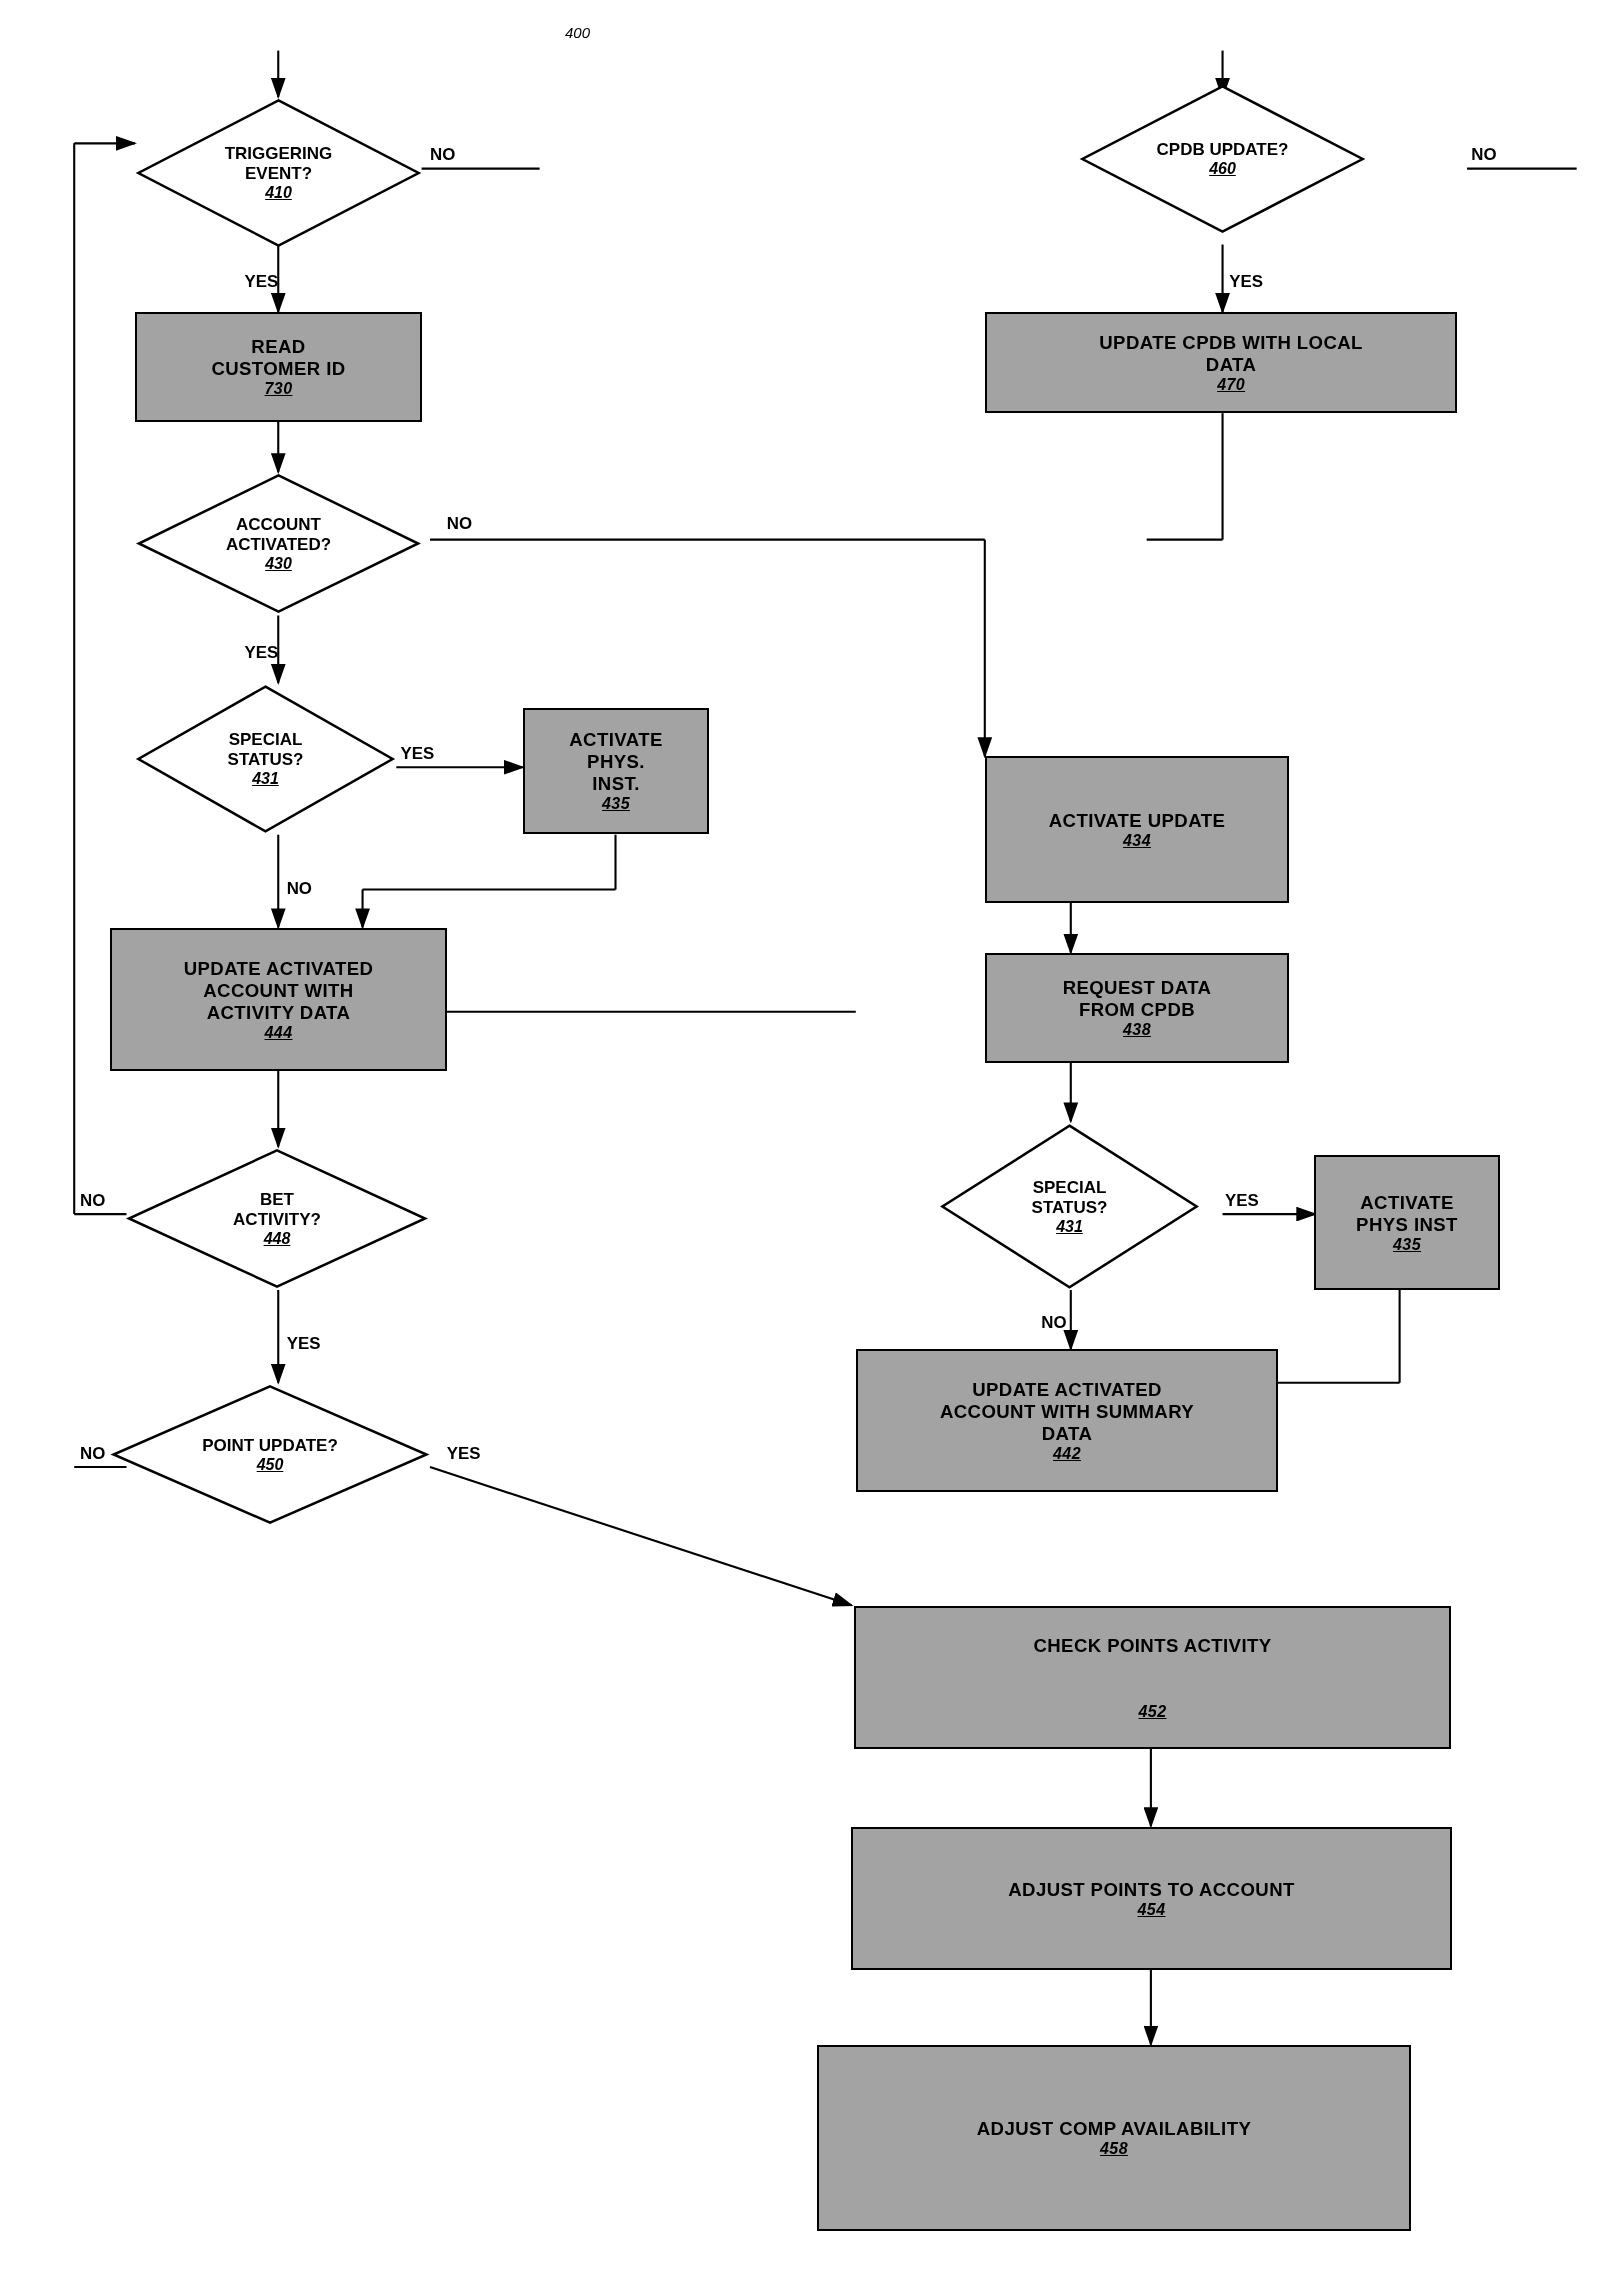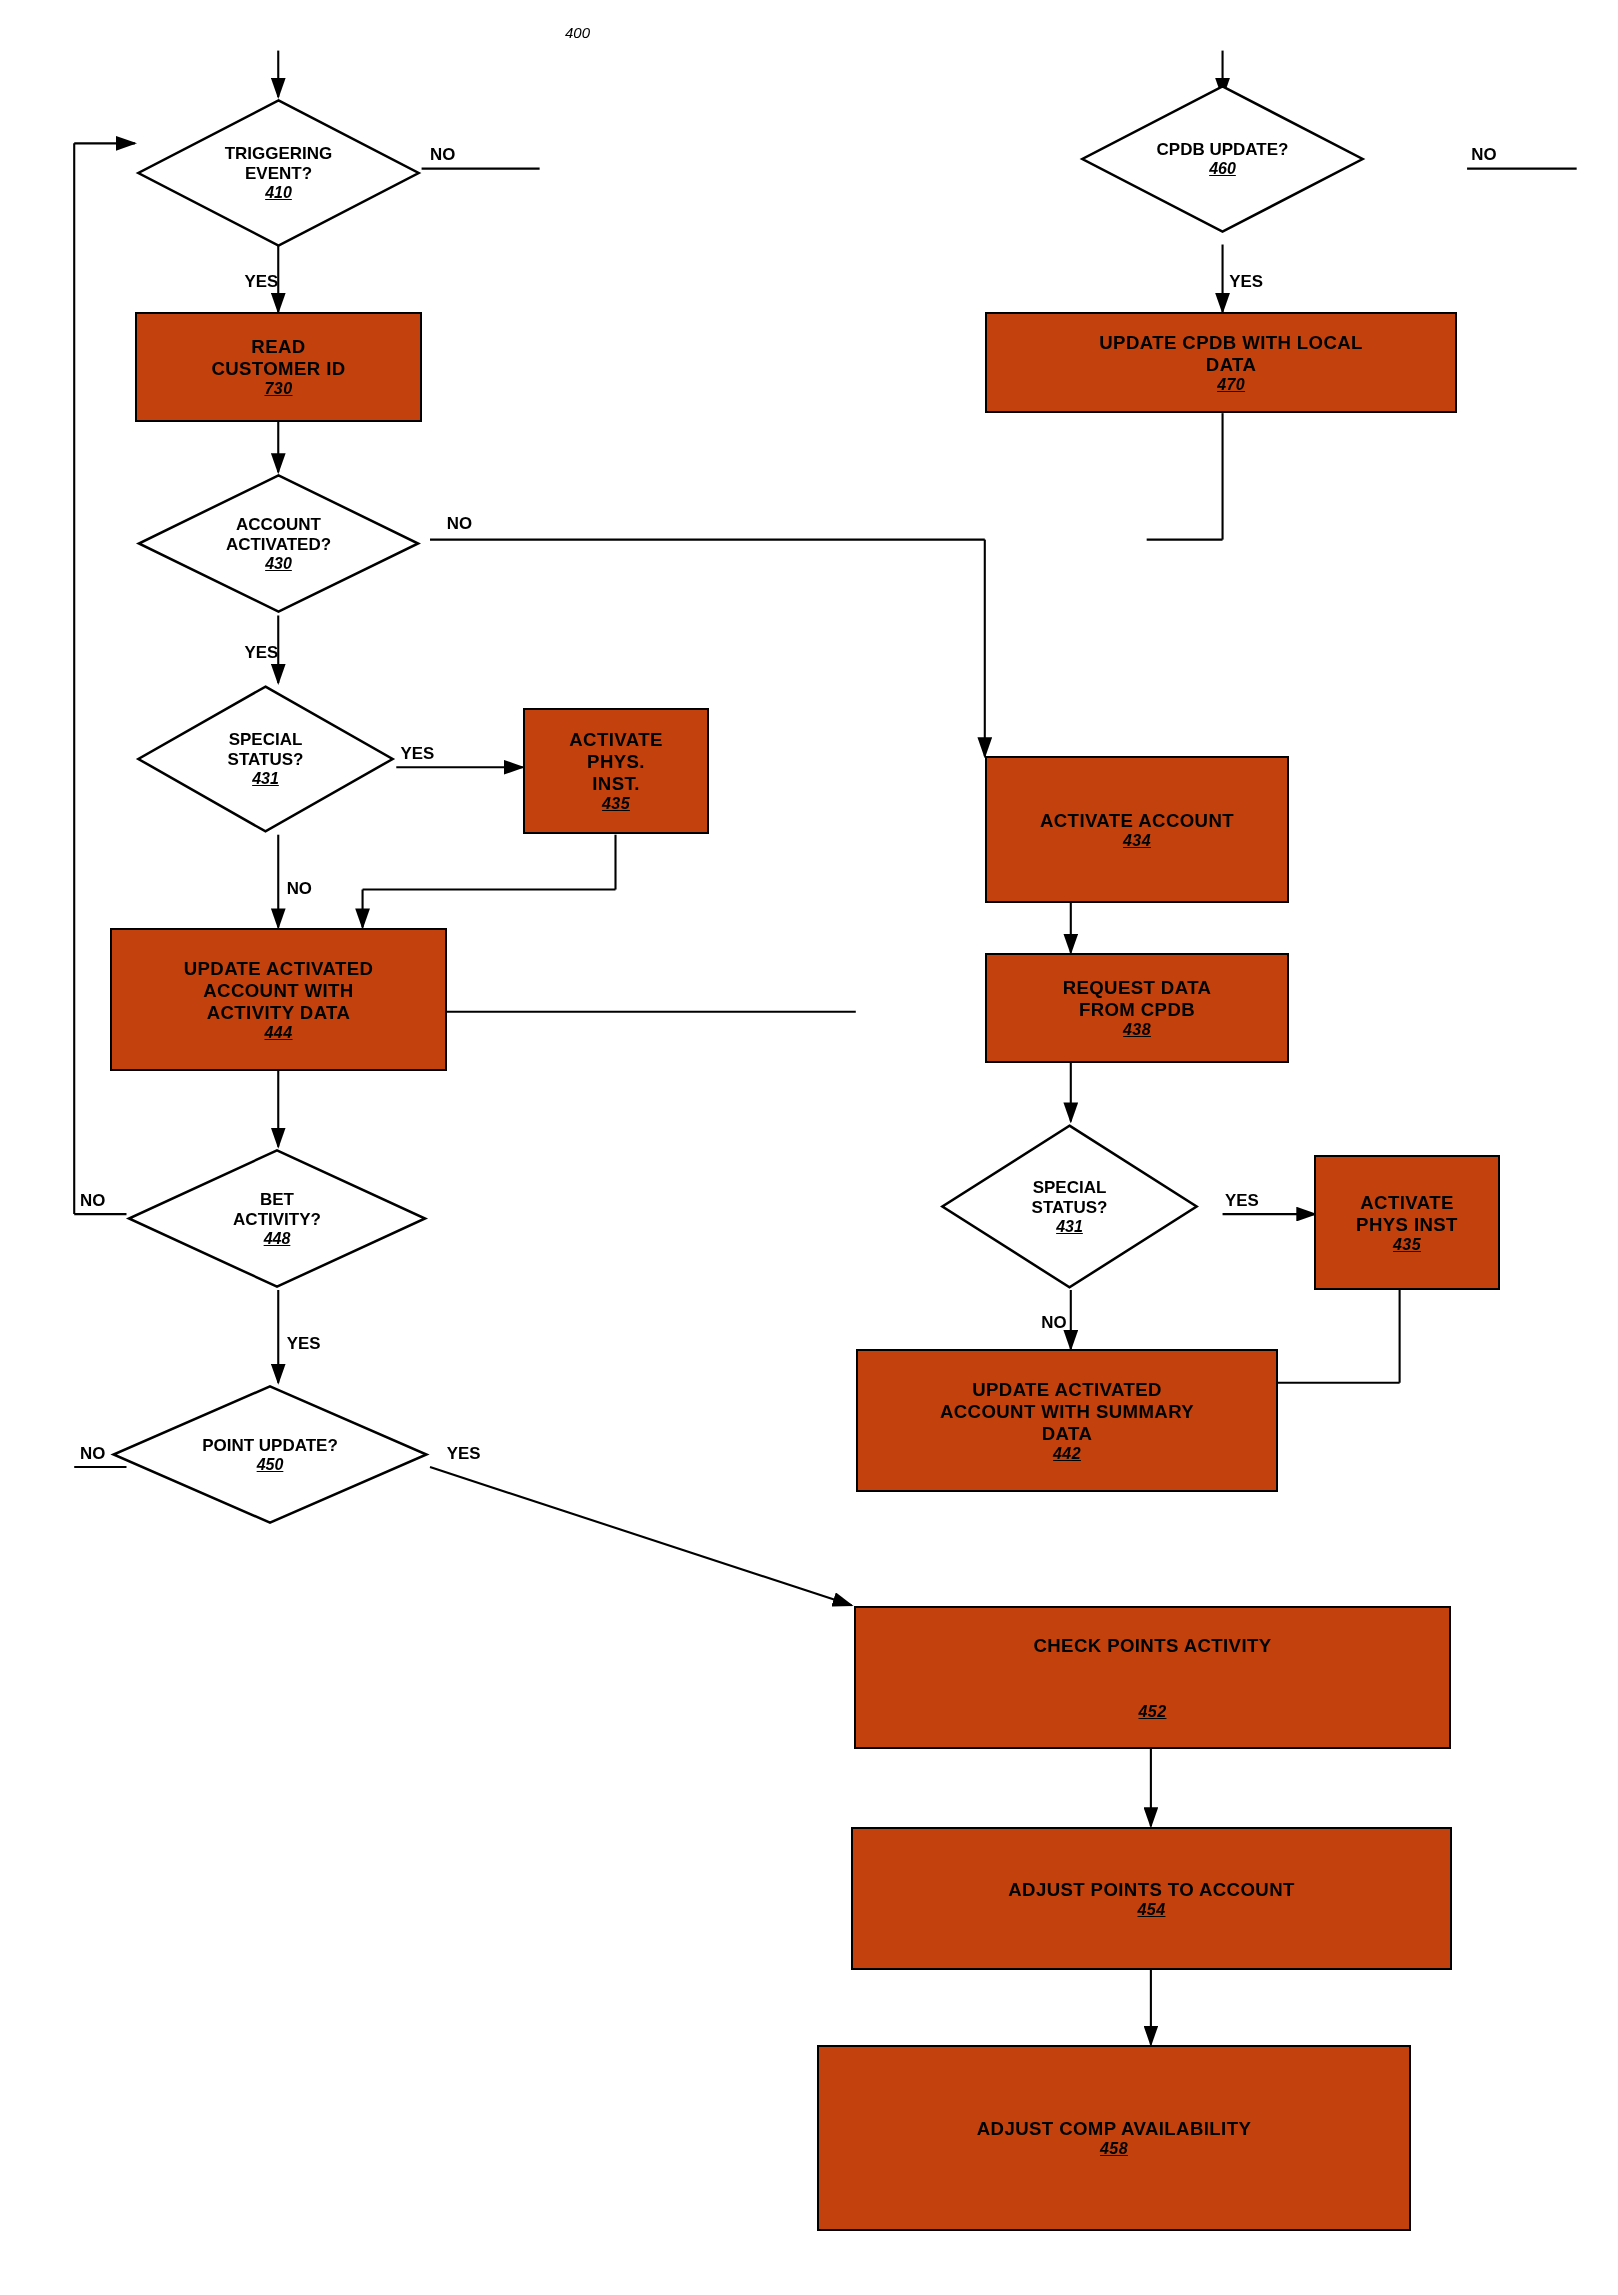--- a/index.html
+++ b/index.html
@@ -20,21 +20,21 @@
     .node {
       position: absolute;
       display: flex;
       flex-direction: column;
       align-items: center;
       justify-content: center;
       text-align: center;
     }
     .rect-node {
       border: 2.1px solid #000;
-      background: #c2410c;
+      background: #a3a3a3;
       font-size: 18.6px;
       font-weight: bold;
       letter-spacing: 0.4px;
       padding: 8.4px 11.8px;
     }
     .diamond-wrapper {
       position: absolute;
       display: flex;
       align-items: center;
       justify-content: center;
@@ -252,21 +252,21 @@
       </div>
     </div>
   </div>
 
   <div class="node rect-node" style="left:985px; top:312px; width:472px; height:101px;padding-left:32px;">
     <span>UPDATE CPDB WITH LOCAL<br>DATA</span>
     <span class="ref-num">470</span>
   </div>
 
   <div class="node rect-node" style="left:985px; top:756px; width:304px; height:147px;">
-    <span>ACTIVATE ACCOUNT</span>
+    <span>ACTIVATE UPDATE</span>
     <span class="ref-num">434</span>
   </div>
 
   <div class="node rect-node" style="left:985px; top:953px; width:304px; height:110px;">
     <span>REQUEST DATA<br>FROM CPDB</span>
     <span class="ref-num">438</span>
   </div>
 
   <div class="diamond-wrapper" style="left:939px; top:1122px; width:261px; height:169px;">
     <div class="diamond-inner" style="width:261px; height:169px;">

